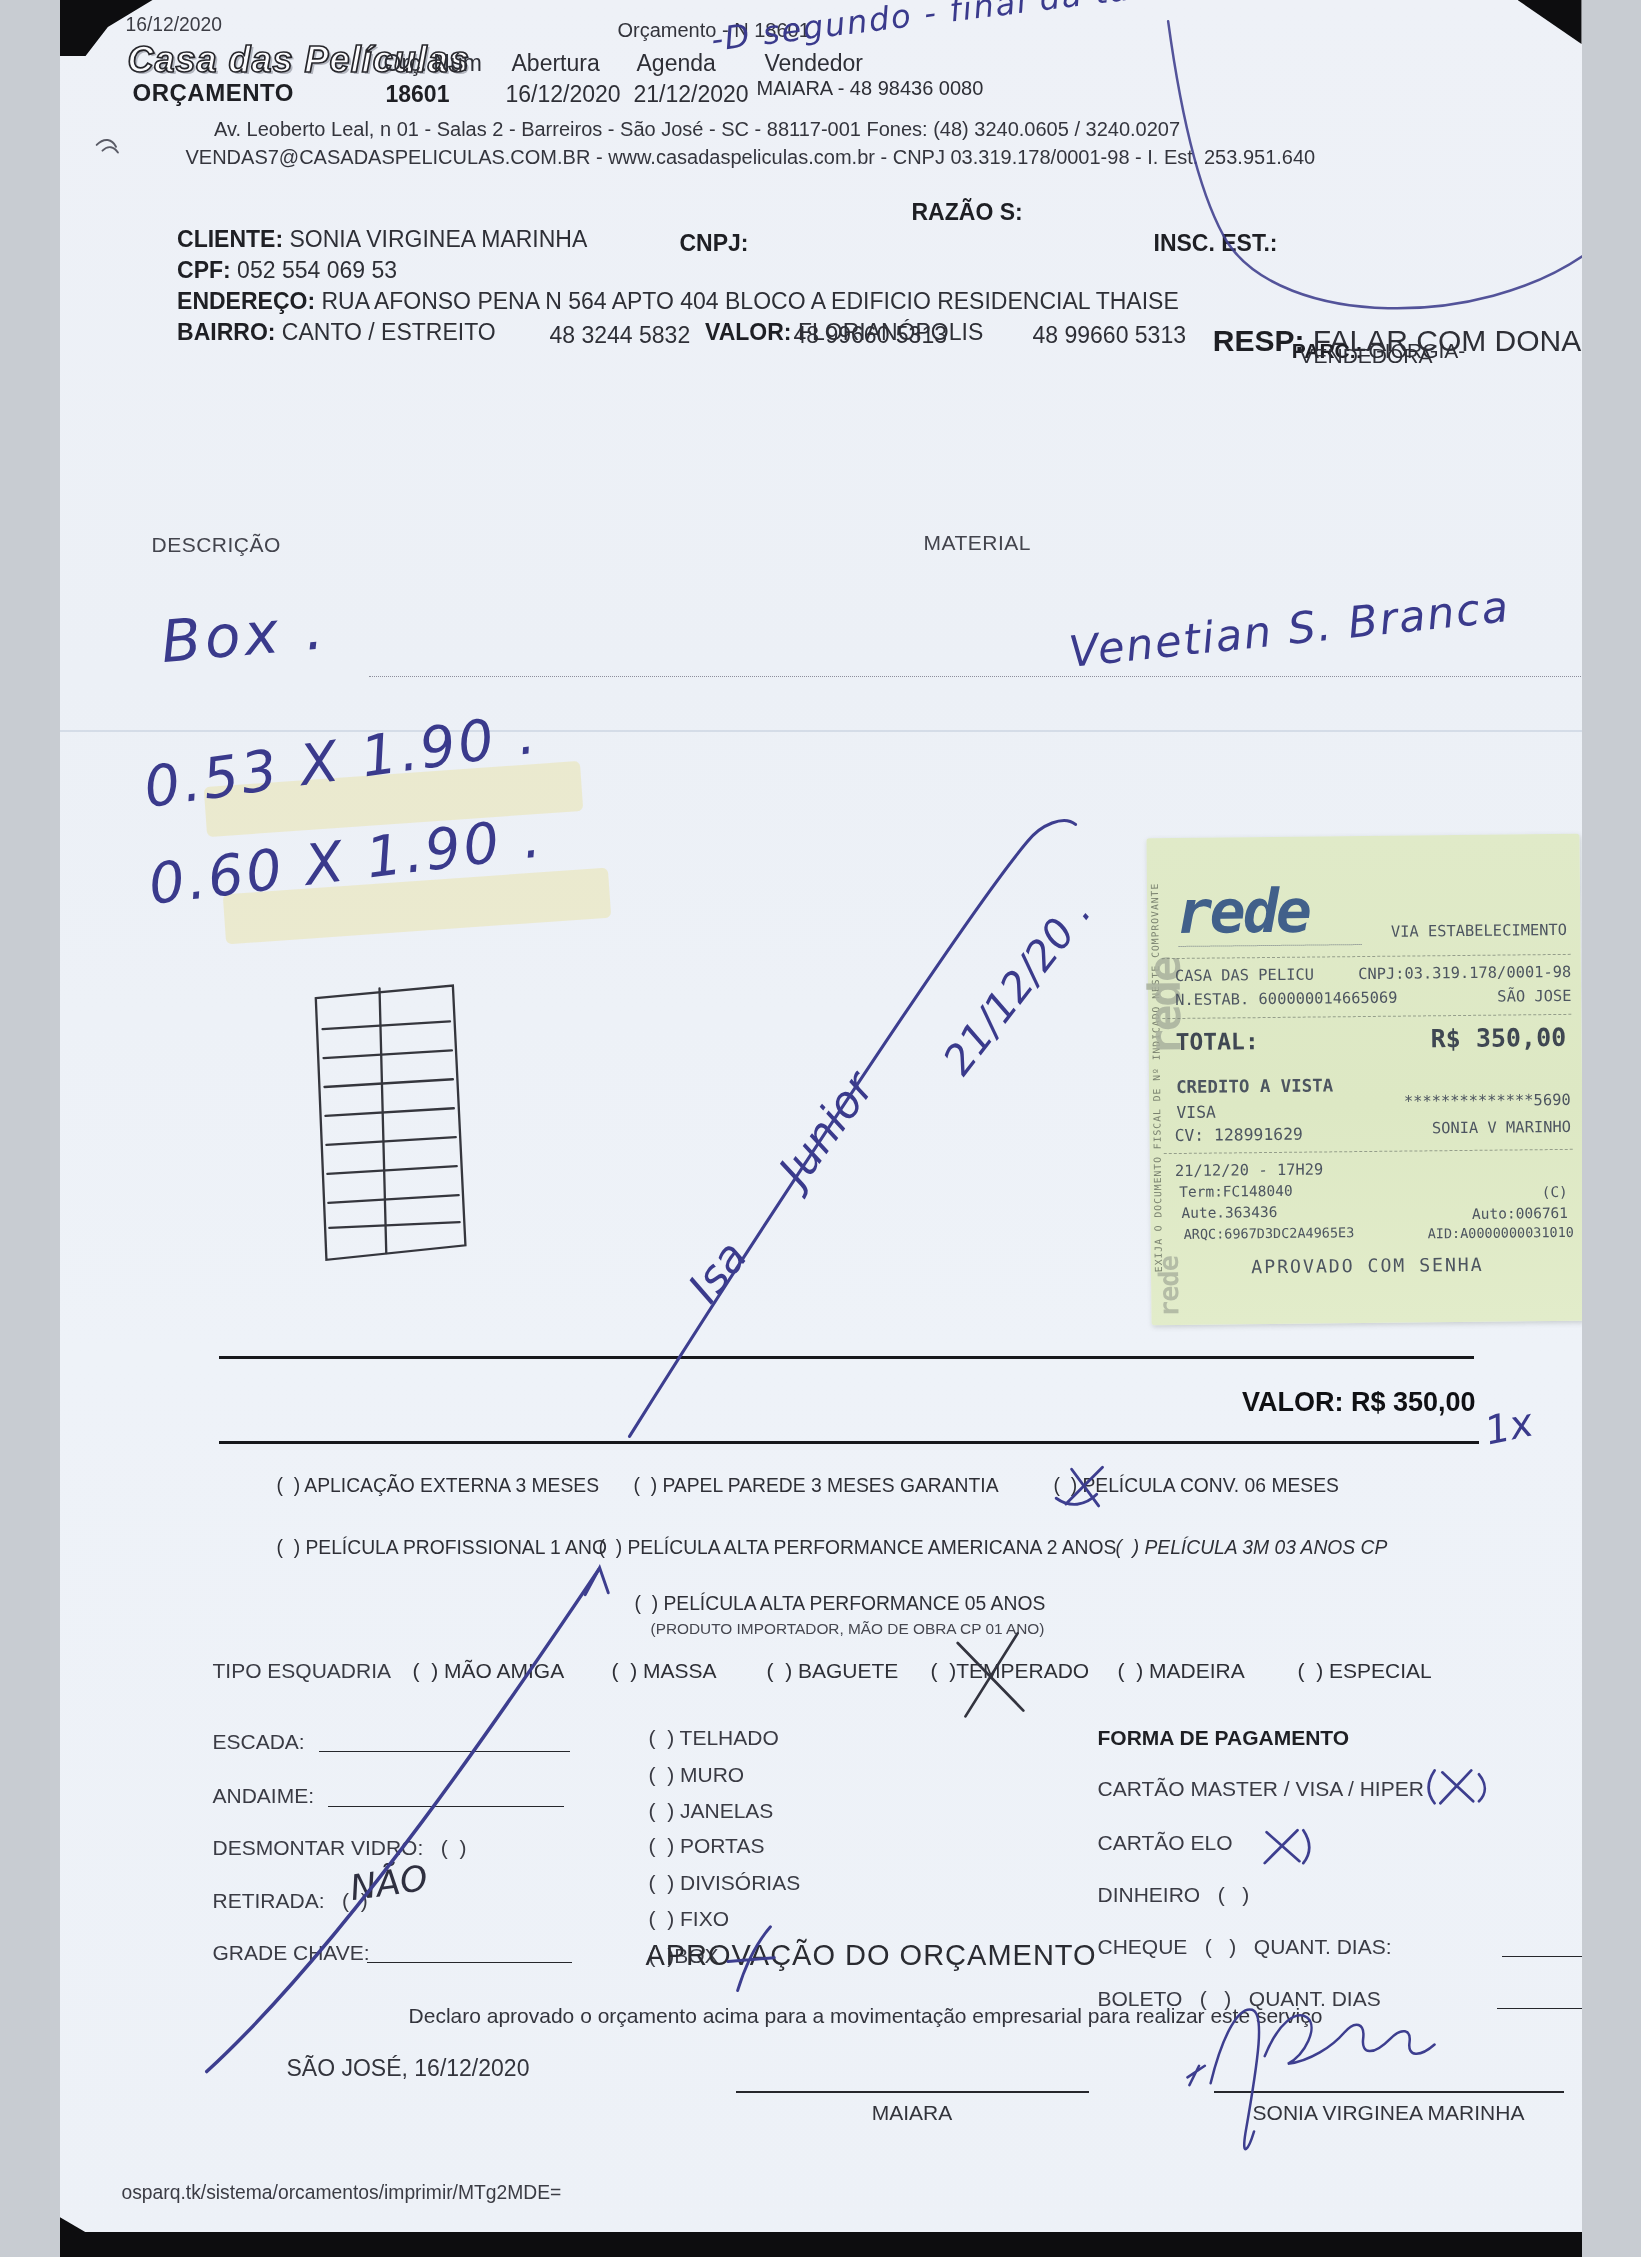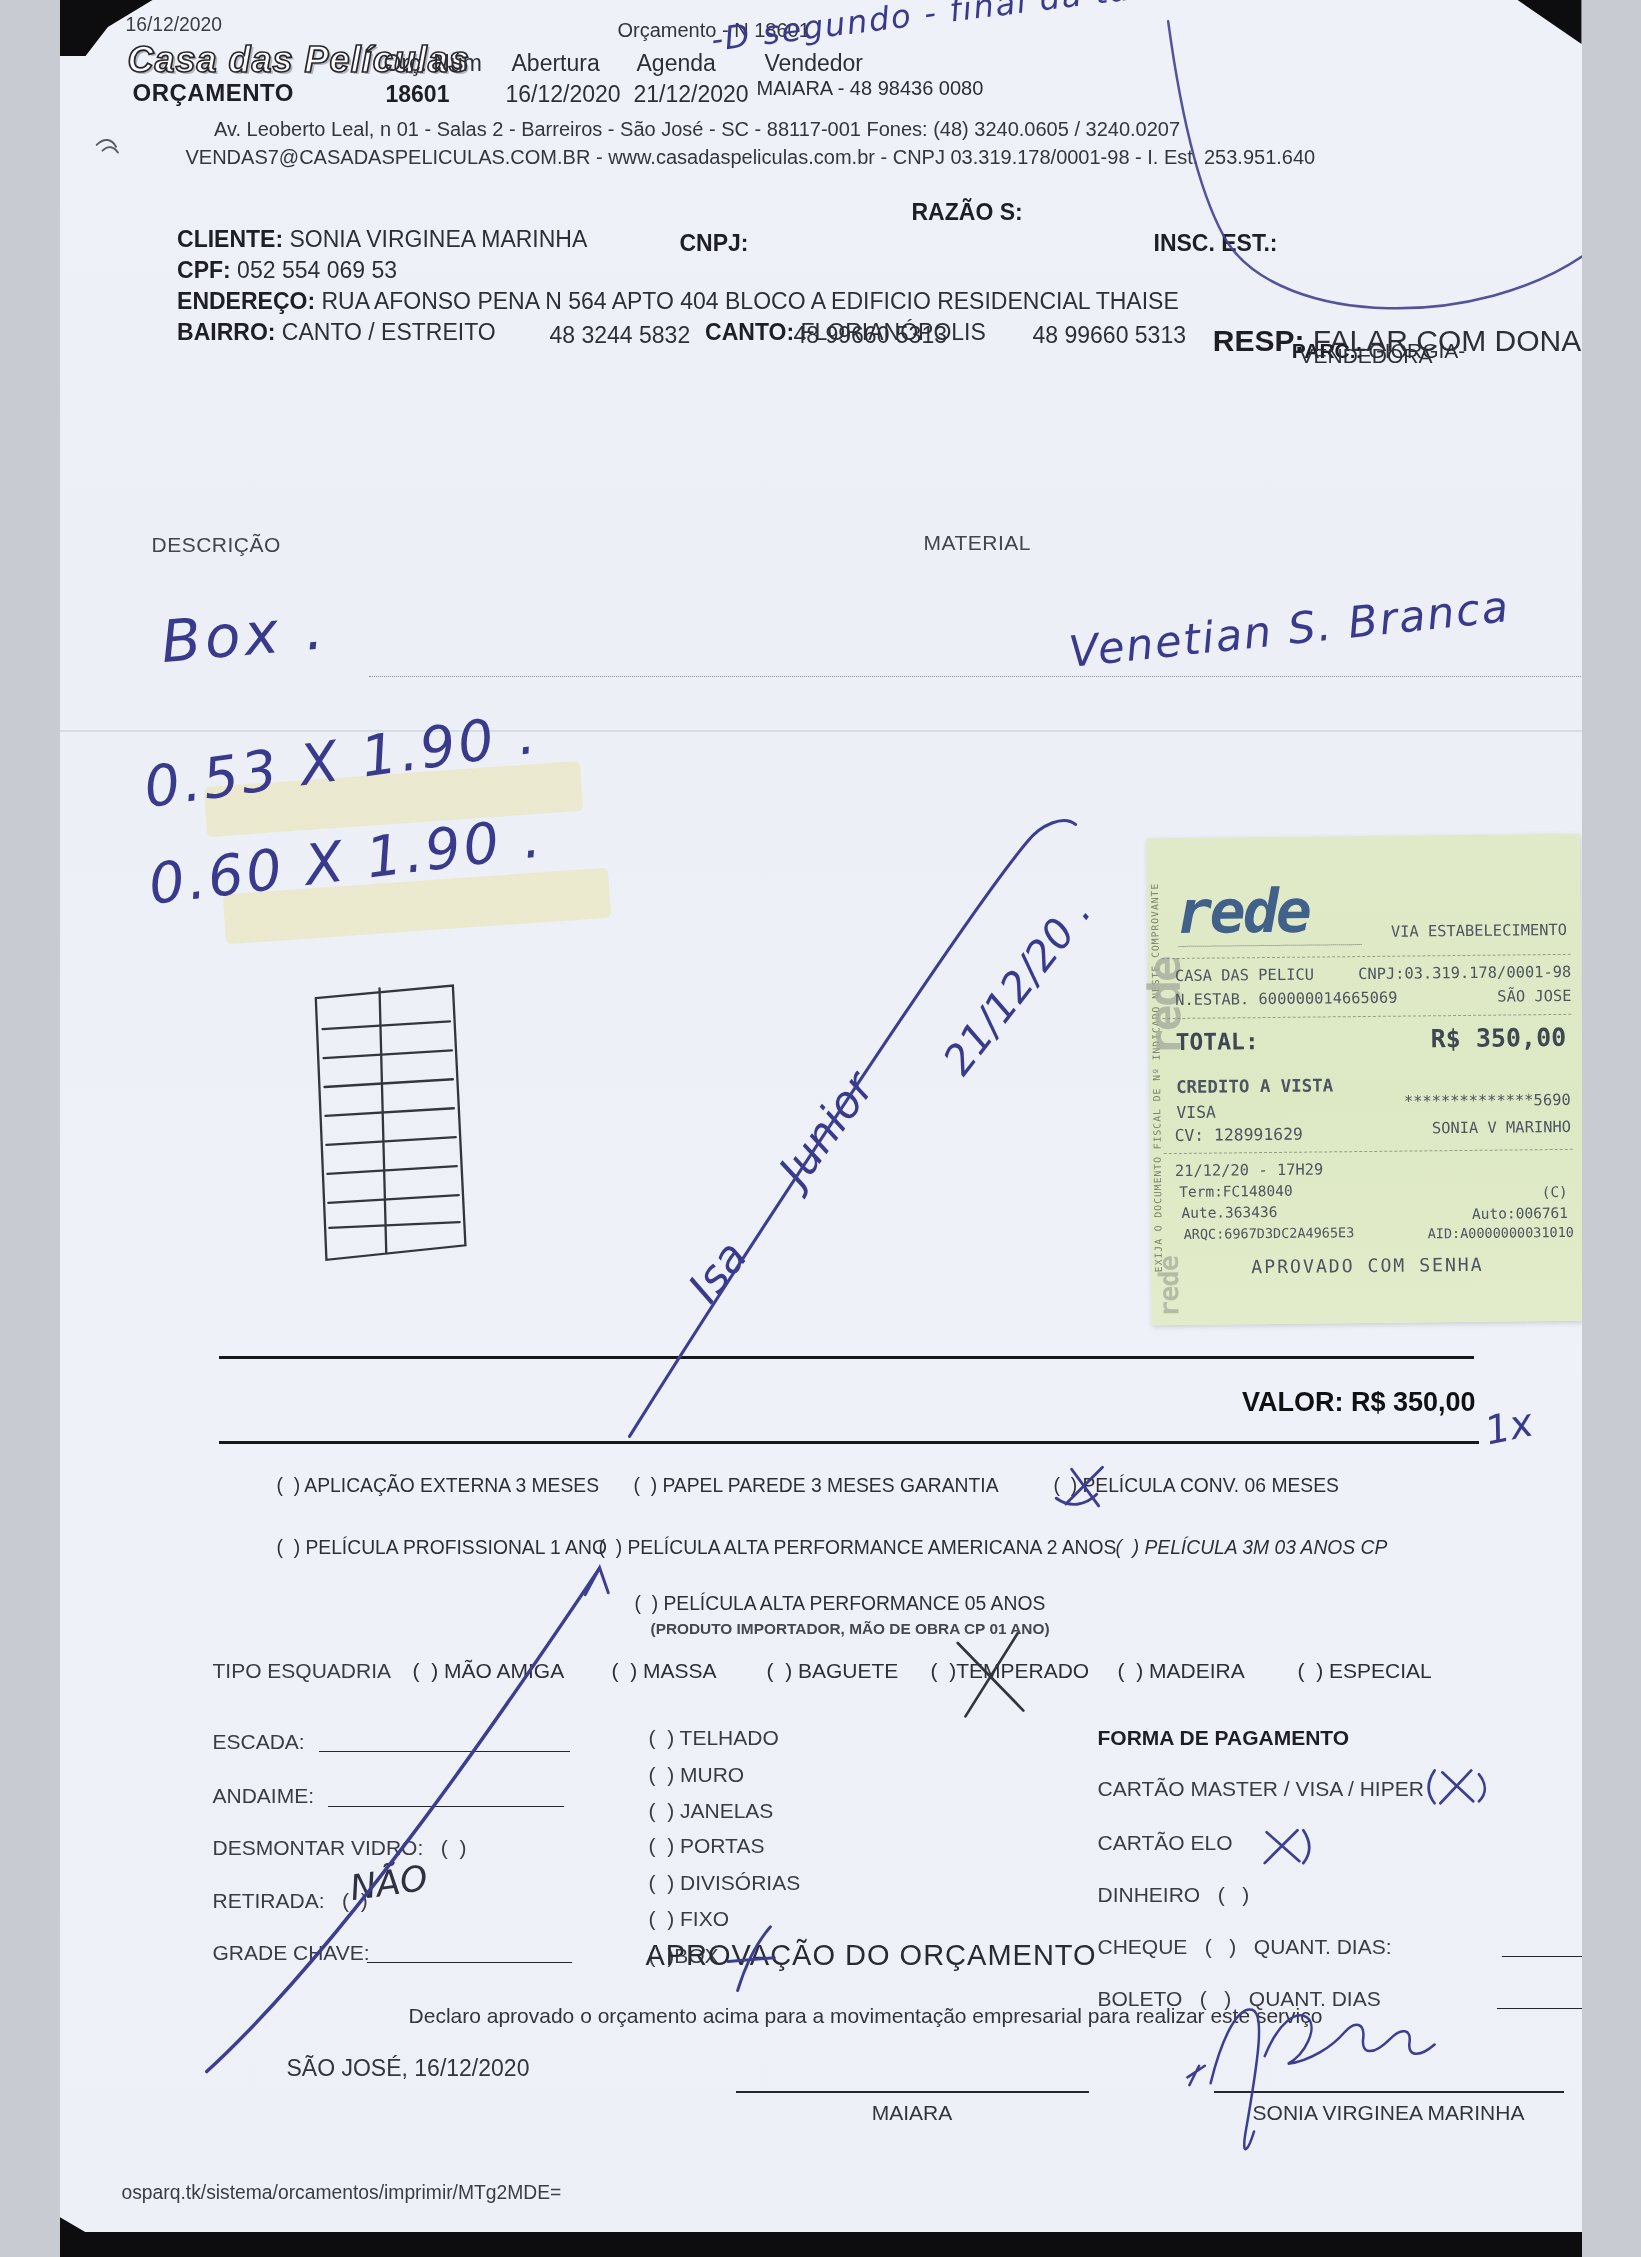--- a/index.html
+++ b/index.html
@@ -68,21 +68,21 @@
   <div class="t b" style="left:1094px;top:230px;font-size:23px;">INSC. EST.:</div>
 
   <div class="t" style="left:92px;top:261px;font-size:23px;">
     <span class="b">ENDEREÇO:</span><span> RUA AFONSO PENA N 564 APTO 404 BLOCO A EDIFICIO RESIDENCIAL THAISE</span>
   </div>
 
   <div class="t" style="left:92px;top:292px;font-size:23px;">
     <span class="b">BAIRRO:</span><span> CANTO / ESTREITO</span>
   </div>
   <div class="t" style="left:620px;top:292px;font-size:23px;">
-    <span class="b">CANTO:</span><span> FLORIANÓPOLIS</span>
+    <span class="b">VALOR:</span><span> FLORIANÓPOLIS</span>
   </div>
   <div class="t" style="left:1120px;top:290px;font-size:30px;">
     <span class="b">RESP:</span><span> FALAR COM DONA SONIA</span>
   </div>
 
   <div class="t" style="left:490px;top:322px;font-size:23px;">48 3244 5832</div>
   <div class="t" style="left:734px;top:322px;font-size:23px;">48 99660 5313</div>
   <div class="t" style="left:973px;top:322px;font-size:23px;">48 99660 5313</div>
   <div class="t" style="left:1209px;top:315px;font-size:21px;">
     <span class="b">PARC.:</span><span> GIÓRGIA-</span>
@@ -145,21 +145,21 @@
   <div class="hand" style="left:1425px;top:1404px;font-size:39px;transform:rotate(-12deg);">1x</div>
   <div class="rule" style="left:159px;top:1441px;width:1260px;"></div>
 
   <div class="t" style="left:217px;top:1475px;font-size:19.3px;">(  ) APLICAÇÃO EXTERNA 3 MESES</div>
   <div class="t" style="left:574px;top:1475px;font-size:19.3px;">(  ) PAPEL PAREDE 3 MESES GARANTIA</div>
   <div class="t" style="left:994px;top:1475px;font-size:19.3px;">(  ) PELÍCULA CONV. 06 MESES</div>
   <div class="t" style="left:217px;top:1537px;font-size:19.3px;">(  ) PELÍCULA PROFISSIONAL 1 ANO</div>
   <div class="t" style="left:539px;top:1537px;font-size:19.3px;">(  ) PELÍCULA ALTA PERFORMANCE AMERICANA 2 ANOS</div>
   <div class="t" style="left:1056px;top:1537px;font-size:19.3px;font-style:italic;">(  ) PELÍCULA 3M 03 ANOS CP</div>
   <div class="t" style="left:575px;top:1593px;font-size:19.3px;">(  ) PELÍCULA ALTA PERFORMANCE 05 ANOS</div>
-  <div class="t" style="left:591px;top:1620px;font-size:15.4px;color:#45464f;font-weight:bold;">(PRODUTO IMPORTADOR, MÃO DE OBRA CP 01 ANO)</div>
+  <div class="t" style="left:591px;top:1620px;font-size:15.4px;color:#45464f;">(PRODUTO IMPORTADOR, MÃO DE OBRA CP 01 ANO)</div>
 
   <div class="t" style="left:153px;top:1659px;font-size:21px;color:#3a3b44;">TIPO ESQUADRIA</div>
   <div class="t" style="left:353px;top:1659px;font-size:21px;">(  ) MÃO AMIGA</div>
   <div class="t" style="left:552px;top:1659px;font-size:21px;">(  ) MASSA</div>
   <div class="t" style="left:707px;top:1659px;font-size:21px;">(  ) BAGUETE</div>
   <div class="t" style="left:871px;top:1659px;font-size:21px;">(  )TEMPERADO</div>
   <div class="t" style="left:1058px;top:1659px;font-size:21px;">(  ) MADEIRA</div>
   <div class="t" style="left:1238px;top:1659px;font-size:21px;">(  ) ESPECIAL</div>
 
   <div class="t" style="left:153px;top:1730px;font-size:21px;color:#3a3b44;">ESCADA:</div>

